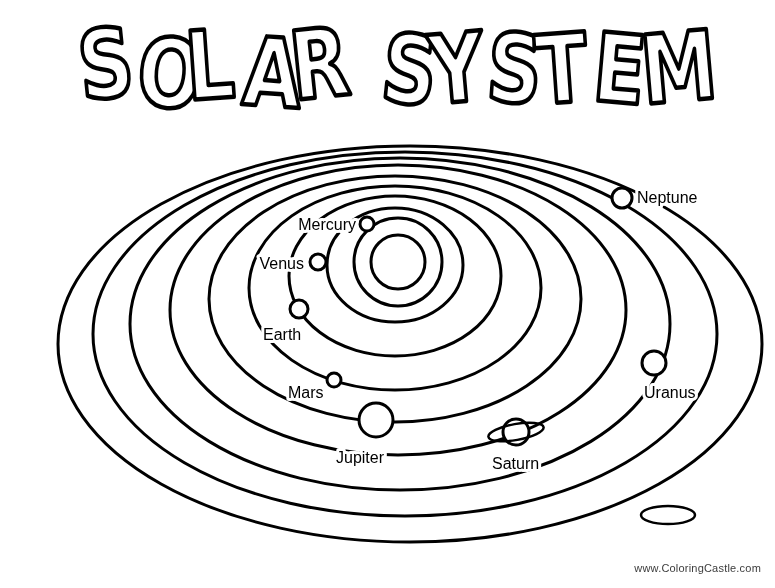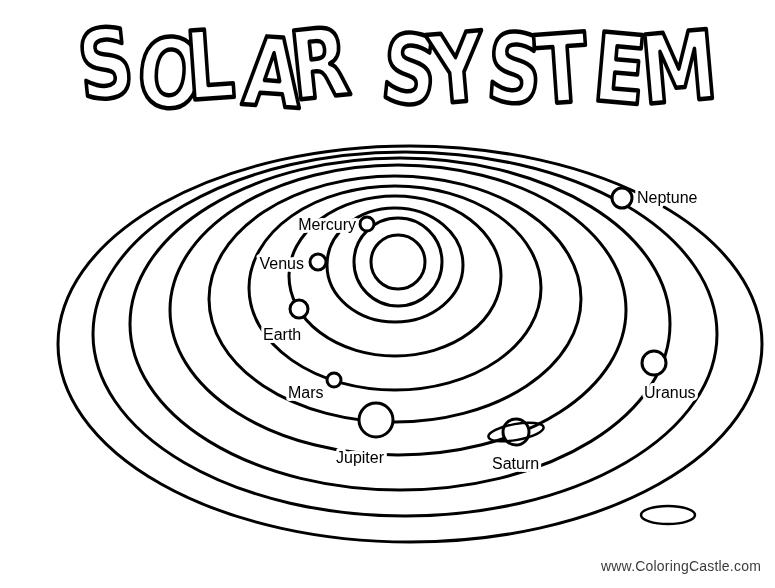--- a/index.html
+++ b/index.html
@@ -23,21 +23,21 @@
     font-size: 16px;
     paint-order: stroke;
     stroke: #ffffff;        
     stroke-width: 6px;
     stroke-linejoin: round;
   }
   .credit {
     position: absolute;
     right: 14px;
     bottom: 14px;
-    font-size: 14px;
+    font-size: 11px;
     color: #3c3c3c;
     letter-spacing: 0.2px;
   }
 </style>
 </head>
 <body>
 
 <div class="page">
   <svg id="scene" width="775" height="588" viewBox="0 0 775 588">
       <g>

